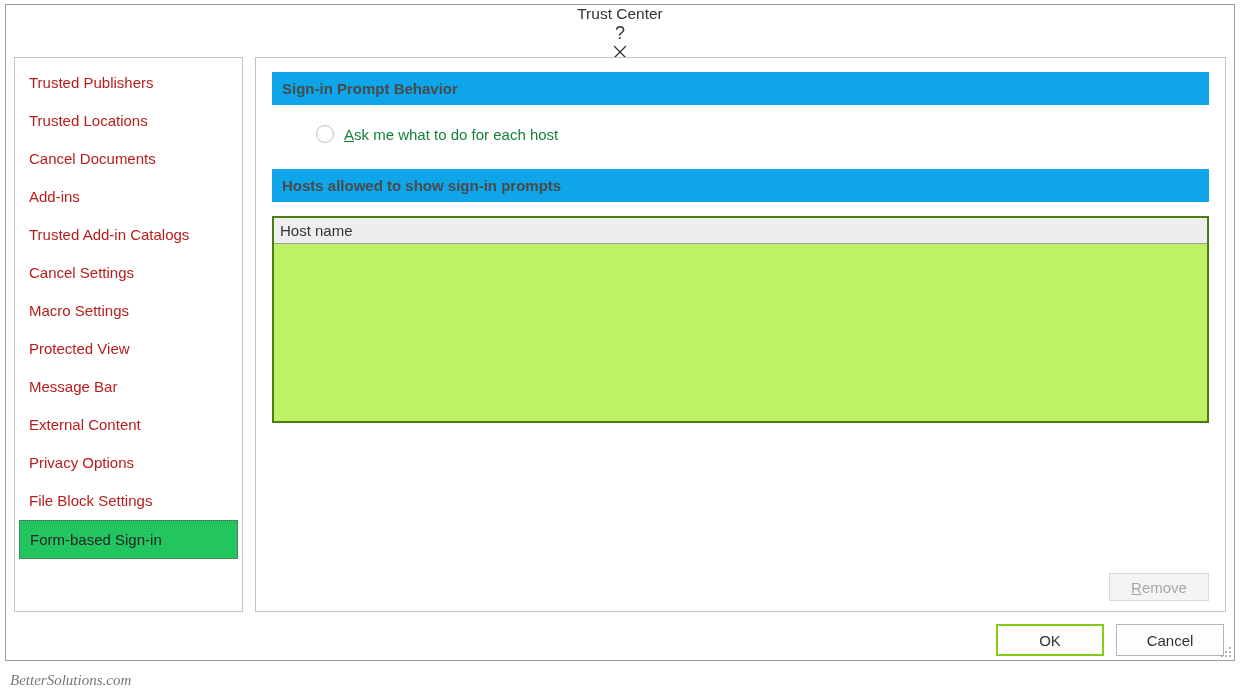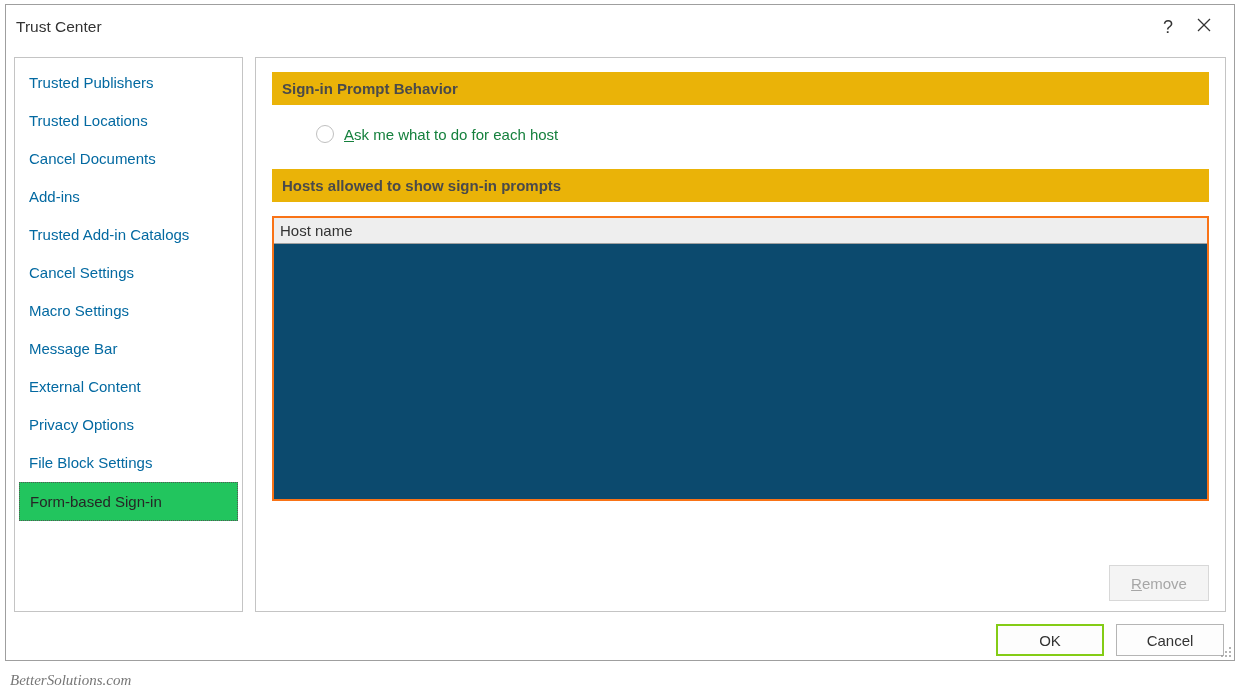--- a/index.html
+++ b/index.html
@@ -23,20 +23,21 @@
   width: 1230px;
   height: 657px;
   border: 1px solid #9f9f9f;
   background: #ffffff;
 }
 .titlebar {
   height: 44px;
   display: flex;
   align-items: center;
   padding: 0 10px 0 10px;
+  flex-direction: column;
 }
 .titlebar-title {
   flex: 1;
   font-size: 15.5px;
   color: #333333;
 }
 .titlebar-help {
   width: 32px;
   text-align: center;
   font-size: 18px;
@@ -64,39 +65,39 @@
 .sidebar {
   width: 229px;
   border: 1px solid #c4c4c4;
   background: #ffffff;
   padding: 6px 4px;
   height: 555px;
 }
 .sidebar-item {
   padding: 10px 10px;
   font-size: 15px;
-  color: #0369a1;
+  color: #b91c1c;
   cursor: pointer;
   margin-bottom: 1px;
 }
 .sidebar-item.selected {
   background: #22c55e;
   border: 1px dotted #555555;
   color: #262626;
 }
 .content {
   flex: 1;
   border: 1px solid #c4c4c4;
   background: #ffffff;
   padding: 14px 16px 10px 16px;
   height: 555px;
   position: relative;
 }
 .section-header {
-  background: #eab308;
+  background: #0ea5e9;
   padding: 8px 10px;
   font-size: 15px;
   font-weight: 600;
   color: #4a4a4a;
   margin-bottom: 14px;
 }
 .radio-group {
   padding-left: 44px;
   margin-bottom: 20px;
 }
@@ -128,38 +129,38 @@
 .radio-dot {
   width: 10px;
   height: 10px;
   background: #333333;
   border-radius: 50%;
 }
 .access-underline {
   text-decoration: underline;
 }
 .hosts-panel {
-  border: 2px solid #f97316;
-  height: 285px;
+  border: 2px solid #4d7c0f;
+  height: 207px;
   margin-top: 6px;
-  background: #0c4a6e;
+  background: #bef264;
 }
 .hosts-header {
   background: #eeeeee;
   border-bottom: 1px solid #a0a0a0;
   padding: 4px 6px;
   font-size: 15px;
   color: #333333;
 }
 .remove-btn {
   position: absolute;
   right: 16px;
   bottom: 10px;
   width: 100px;
-  height: 36px;
+  height: 28px;
   border: 1px solid #d8d8d8;
   background: #f4f4f4;
   color: #a6a6a6;
   font-size: 15px;
   font-family: inherit;
   cursor: default;
 }
 .remove-btn .access-underline {
   text-decoration: underline;
 }
@@ -222,20 +223,21 @@
   <div class="body-row">
 
     <div class="sidebar">
       <div class="sidebar-item">Trusted Publishers</div>
       <div class="sidebar-item">Trusted Locations</div>
       <div class="sidebar-item">Cancel Documents</div>
       <div class="sidebar-item">Add-ins</div>
       <div class="sidebar-item">Trusted Add-in Catalogs</div>
       <div class="sidebar-item">Cancel Settings</div>
       <div class="sidebar-item">Macro Settings</div>
+      <div class="sidebar-item">Protected View</div>
       <div class="sidebar-item">Message Bar</div>
       <div class="sidebar-item">External Content</div>
       <div class="sidebar-item">Privacy Options</div>
       <div class="sidebar-item">File Block Settings</div>
       <div class="sidebar-item selected">Form-based Sign-in</div>
     </div>
 
     <div class="content">
 
       <div class="section-header">Sign-in Prompt Behavior</div>

